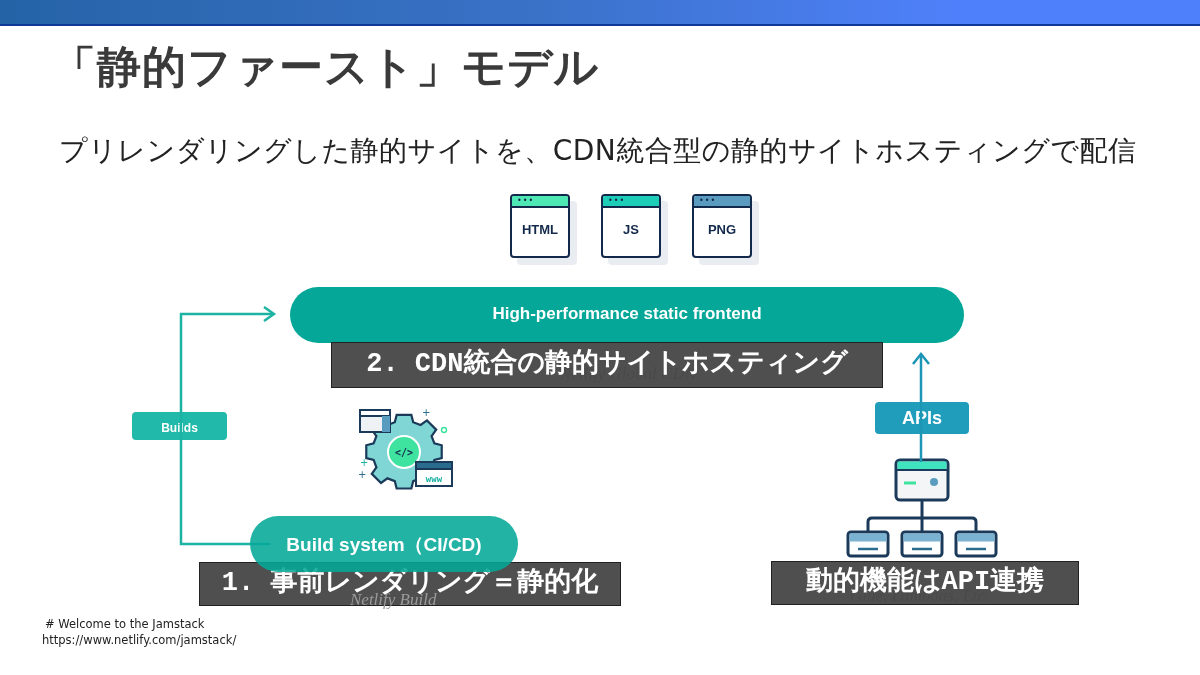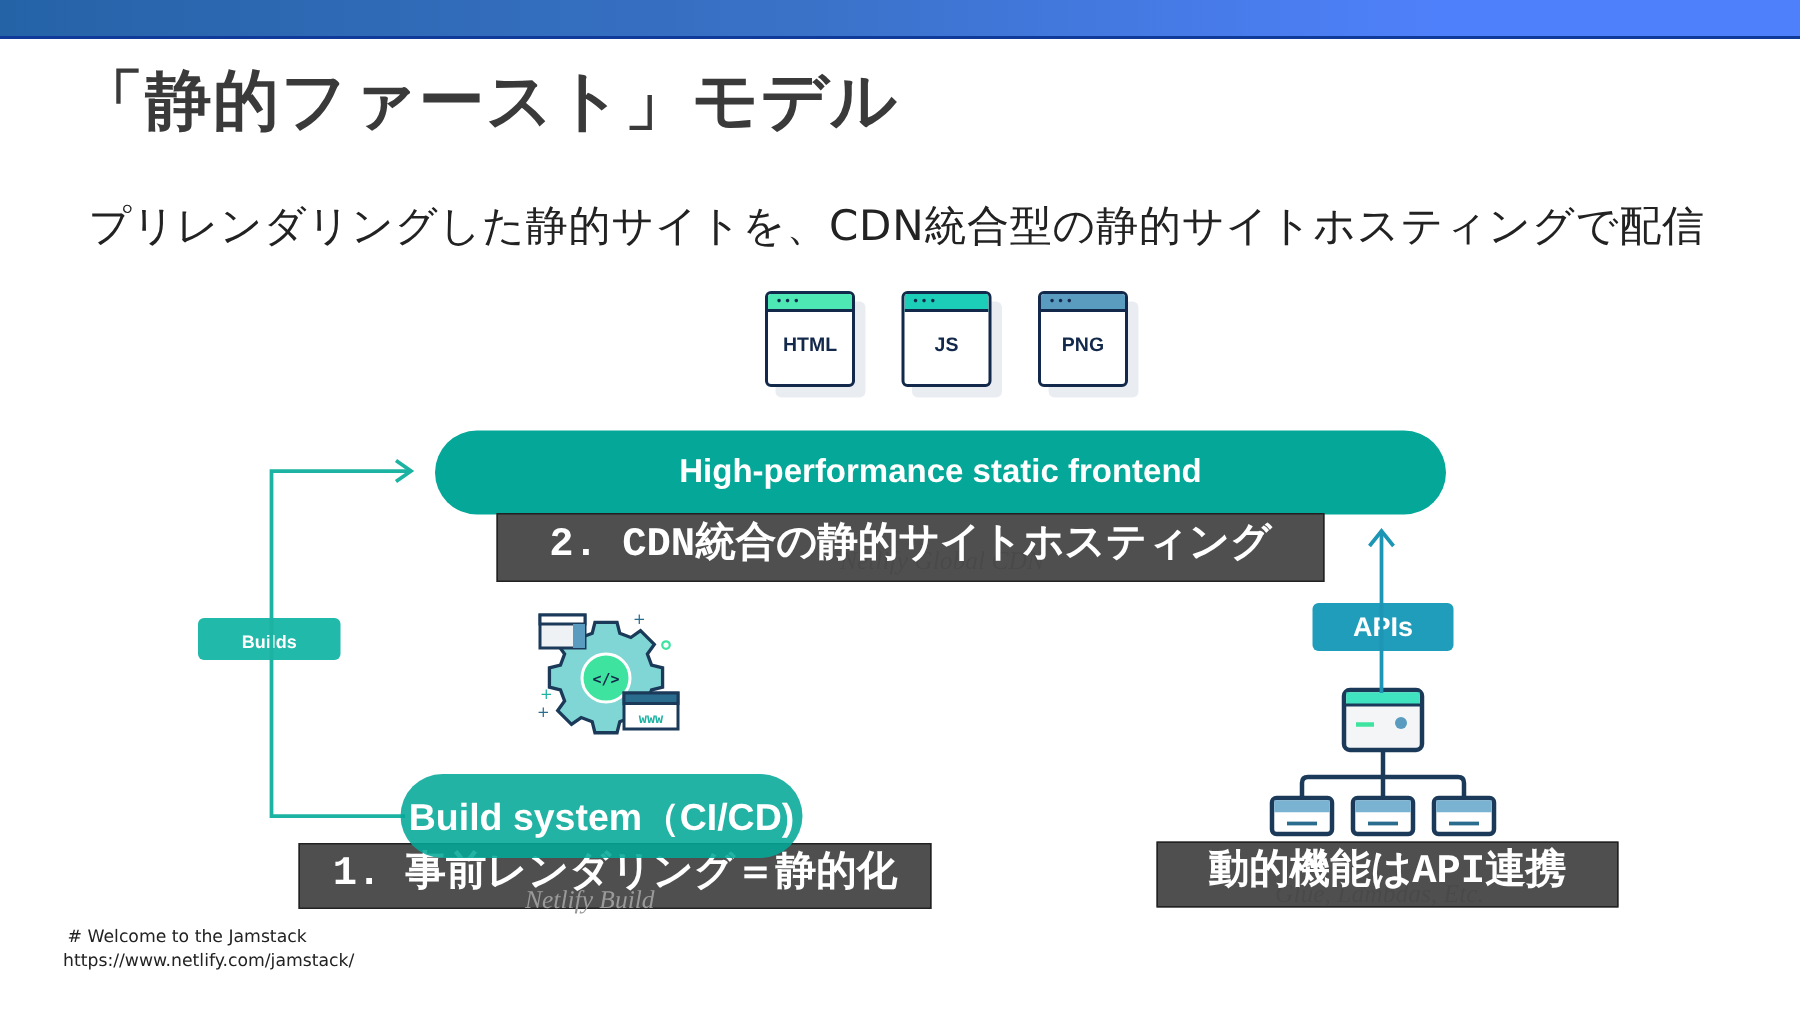--- a/index.html
+++ b/index.html
@@ -35,25 +35,25 @@
   .file-icon .lbl {
     position: absolute; left: 0; right: 0; top: 26px; text-align: center;
     font-family: "Liberation Sans", sans-serif; font-weight: bold; font-size: 13px; color: #13294b;
   }
   .pill {
     position: absolute; background: #05a898; color: #fff; text-align: center;
     font-family: "Liberation Sans", sans-serif; font-weight: bold;
   }
   .pill-frontend {
     left: 290px; top: 287px; width: 674px; height: 56px; border-radius: 28px;
-    font-size: 22px; line-height: 54px;
+    font-size: 17px; line-height: 54px;
   }
   .pill-build {
-    left: 267px; top: 516px; width: 268px; height: 56px; border-radius: 28px;
-    font-size: 25px; line-height: 58px; background: rgba(5,168,152,0.88); z-index: 3;
+    left: 250px; top: 516px; width: 268px; height: 56px; border-radius: 28px;
+    font-size: 19px; line-height: 58px; background: rgba(5,168,152,0.88); z-index: 3;
   }
   .ghost {
     position: absolute; color: #888; font-style: italic;
     font-family: Liberation Serif, serif; font-size: 17px; white-space: nowrap;
   }
   .overlay-label {
     position: absolute; background: rgba(70,70,70,0.95); color: #fff;
     font-weight: bold; white-space: nowrap; border: 1px solid #222;
     font-family: Liberation Mono, monospace; z-index: 2;
   }

